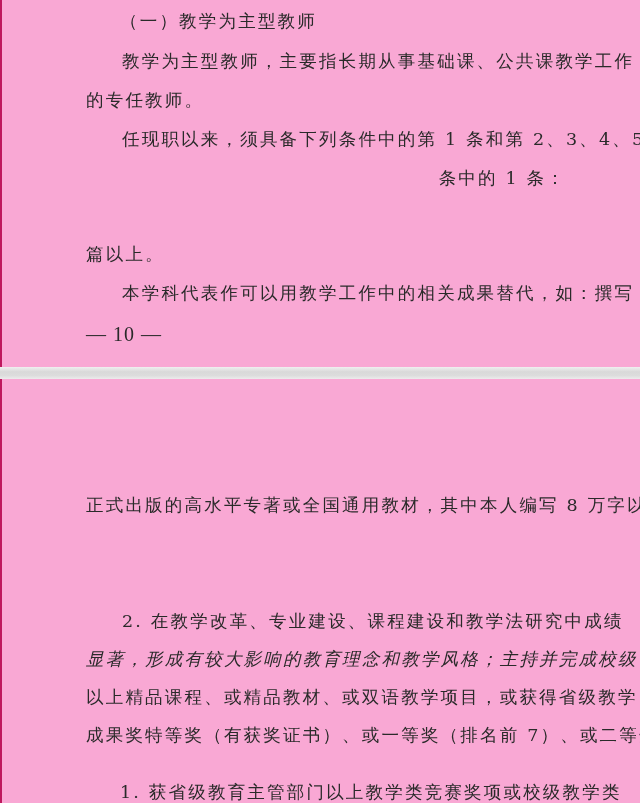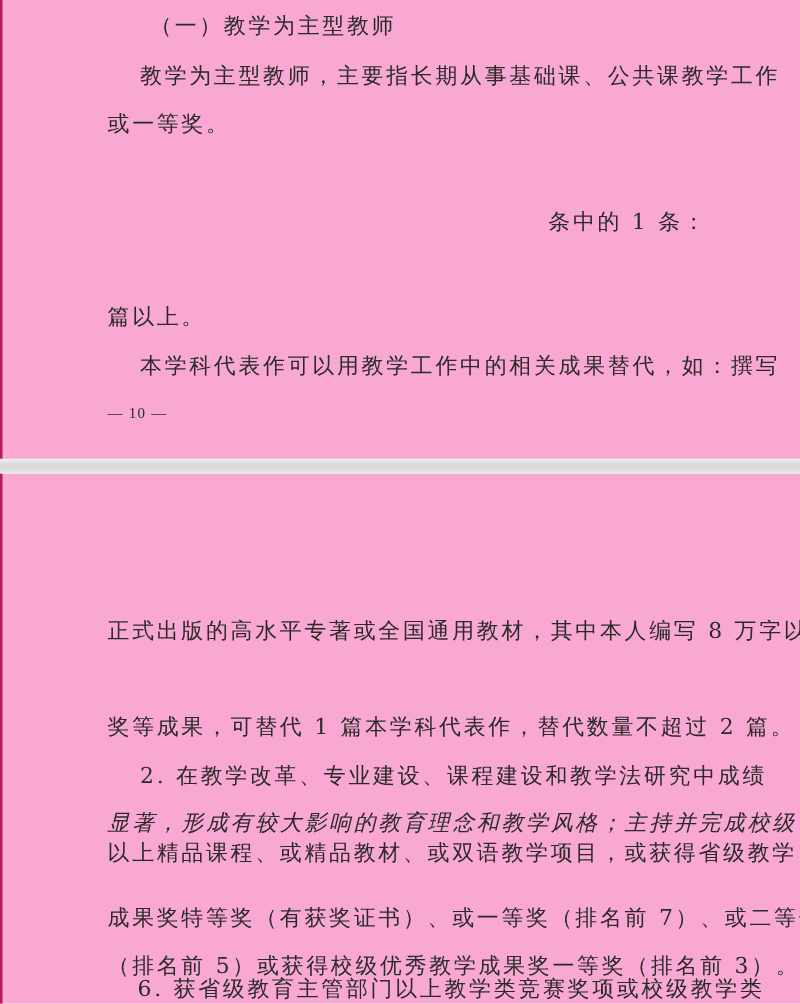--- a/index.html
+++ b/index.html
@@ -19,45 +19,44 @@
     .page-bottom { top: 379px; height: 424px; }
     .divider {
       position: absolute; left: 0; top: 367px; width: 640px; height: 12px;
       background: linear-gradient(#f0f0f0, #d9d9d9 40%, #dcdcdc 70%, #ececec);
     }
     .line {
       position: absolute; left: 84px; width: 480px;
       font-size: 17.5px; letter-spacing: 2.2px; white-space: nowrap;
       line-height: 22px;
     }
-    .indent { left: 110px; }
+    .indent { left: 120px; }
     .pagenum {
       position: absolute; left: 84px; top: 270px;
-      font-size: 12px; letter-spacing: 1px; font-family: "Liberation Serif", serif;
+      font-size: 20px; letter-spacing: 1px; font-family: "Liberation Serif", serif;
     }
   </style>
 </head>
 <body>
 
 <div class="page page-top">
   <div class="line" style="left:118px;top:10px;">（一）教学为主型教师</div>
   <div class="line indent" style="top:50px;">教学为主型教师，主要指长期从事基础课、公共课教学工作</div>
-  <div class="line" style="top:89px;">或一等奖。</div>
+  <div class="line" style="top:89px;">的专任教师。</div>
+  <div class="line indent" style="top:128px;">任现职以来，须具备下列条件中的第 1 条和第 2、3、4、5</div>
   <div class="line" style="top:167px;text-align:right;">条中的 1 条：</div>
   <div class="line indent" style="top:282px;">本学科代表作可以用教学工作中的相关成果替代，如：撰写</div>
   <div class="line" style="top:243px;">篇以上。</div>
   <div class="pagenum" style="top:323px;">— 10 —</div>
 </div>
 
 <div class="divider"></div>
 
 <div class="page page-bottom">
   <div class="line" style="top:115px;">正式出版的高水平专著或全国通用教材，其中本人编写 8 万字以</div>
-  <div class="line" style="top:192px;">奖等成果，可替代 1 篇本学科代表作，替代数量不超过 2 篇。</div>
   <div class="line indent" style="top:231px;text-align:center;">2. 在教学改革、专业建设、课程建设和教学法研究中成绩</div>
   <div class="line" style="top:269px;font-style:italic;">显著，形成有较大影响的教育理念和教学风格；主持并完成校级</div>
-  <div class="line" style="top:294px;font-family:Liberation Mono, monospace;">以上精品课程、或精品教材、或双语教学项目，或获得省级教学</div>
+  <div class="line" style="top:307px;">以上精品课程、或精品教材、或双语教学项目，或获得省级教学</div>
 
   <div class="line" style="top:345px;">成果奖特等奖（有获奖证书）、或一等奖（排名前 7）、或二等奖</div>
-  <div class="line" style="top:383px;">（排名前 5）或获得校级优秀教学成果奖一等奖（排名前 3）。</div>
 </div>
 
-<div class="line indent" style="top:781px;">6. 获省级教育主管部门以上教学类竞赛奖项或校级教学类</div>
+<div class="line indent" style="top:781px;">1. 获省级教育主管部门以上教学类竞赛奖项或校级教学类</div>
 
 </body></html>

